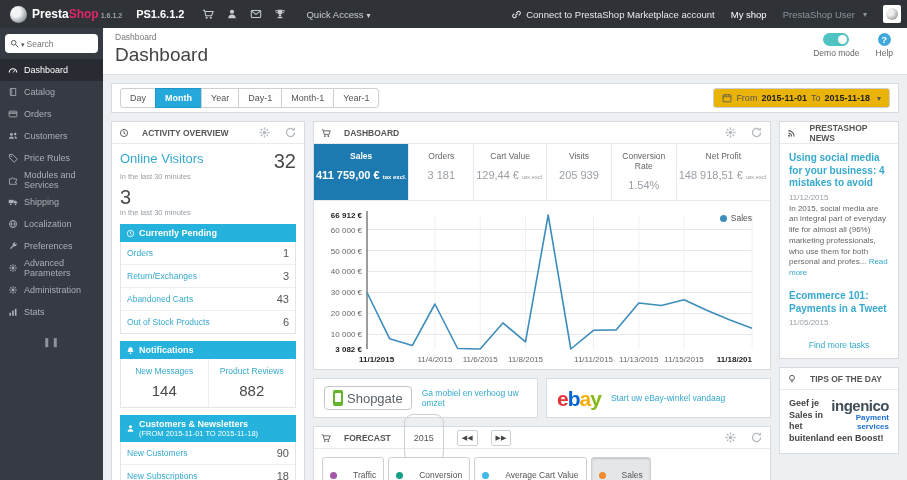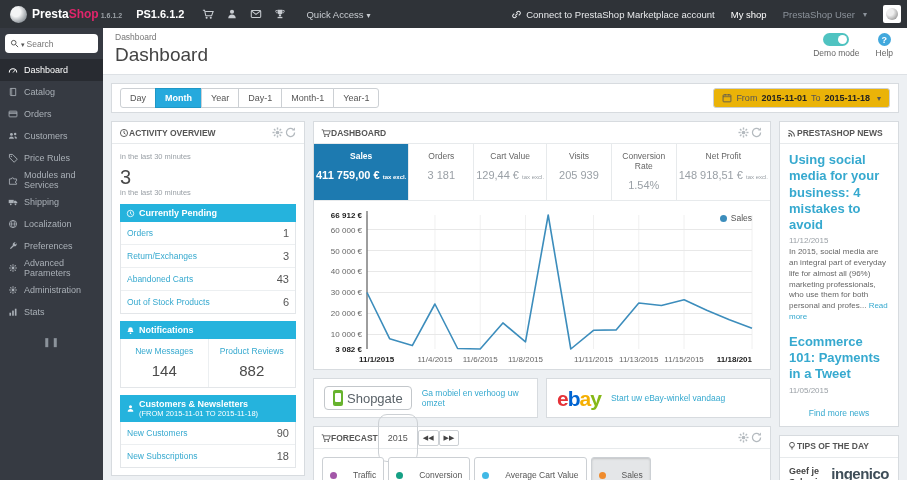--- a/index.html
+++ b/index.html
@@ -47,21 +47,21 @@
   .tool { display:flex; flex-direction:column; align-items:center; gap:2px; cursor:pointer; }
   .tool .lbl { font-size:8.5px; color:#666; }
   .toggle { width:26px; height:13px; border-radius:7px; background:#4fc3c1; position:relative; }
   .toggle i { position:absolute; right:2px; top:2px; width:9px; height:9px; border-radius:50%; background:#fff; }
   .help-bubble { width:13px; height:13px; border-radius:50%; background:#41a8dd; color:#fff; font-size:9px; font-weight:bold;
     display:flex; align-items:center; justify-content:center; }
 
   
   .main { position:absolute; top:75px; left:103px; right:0; bottom:0; padding:8px; overflow:hidden; }
   .panel { background:#fff; border:1px solid #d7dbdf; }
-  .panel-hd { height:22px; display:flex; align-items:center; gap:0; padding:0 7px; border-bottom:1px solid #e7eaec;
+  .panel-hd { height:22px; display:flex; align-items:center; gap:13px; padding:0 7px; border-bottom:1px solid #e7eaec;
     font-size:8.5px; font-weight:bold; color:#555; }
   .panel-hd .ic { width:10px; height:10px; color:#555; }
   .panel-hd .spacer { flex:1; }
   .panel-hd .hicon { width:13px; height:13px; color:#b4babf; cursor:pointer; }
 
   
   .toolbarbar { height:30px; margin-bottom:8px; display:flex; align-items:center; justify-content:space-between; padding:0 8px; }
   .btn-group { display:flex; }
   .btn-group .tab { border:1px solid #ccd0d4; background:#fff; color:#555; font-size:9px; padding:4px 9px; cursor:pointer; margin-left:-1px; }
   .btn-group .tab:first-child { border-radius:3px 0 0 3px; margin-left:0; }
@@ -127,21 +127,21 @@
   .nav-btn { border:1px solid #ccd0d4; background:#fff; border-radius:2px; font-size:7px; color:#444; padding:3px 4px; cursor:pointer; }
   .fc-legend { display:flex; gap:4px; padding:8px; }
   .fc-btn { display:flex; align-items:center; gap:16px; border:1px solid #ccd0d4; background:#fff; border-radius:3px;
     font-size:8.5px; color:#555; padding:12px 7px; cursor:pointer; }
   .fc-btn .dot { width:7px; height:7px; border-radius:50%; }
   .fc-btn.active { background:#e4e6e8; box-shadow:inset 0 1px 2px rgba(0,0,0,.15); }
 
   
   .news-body { padding:8px 9px; }
   .news-art + .news-art { margin-top:11px; }
-  .news-art .ttl { font-size:13px; font-weight:bold; color:#36a9cf; text-decoration:none; display:block; line-height:1.25; cursor:pointer; }
+  .news-art .ttl { font-size:10px; font-weight:bold; color:#36a9cf; text-decoration:none; display:block; line-height:1.25; cursor:pointer; }
   .news-art .dt { font-size:8px; color:#9aa0a6; margin:3px 0 2px; }
   .news-art .ex { font-size:8px; color:#666; line-height:1.35; }
   .news-art .rm { color:#36a9cf; text-decoration:none; cursor:pointer; }
   .find-more { display:block; text-align:center; font-size:8.5px; color:#36a9cf; text-decoration:none; margin-top:13px; cursor:pointer; }
   .tips { margin-top:8px; }
   .tips-body { padding:8px 9px; }
   .ingenico { float:right; text-align:right; margin-left:4px; }
   .ingenico .brand { font-size:15px; font-weight:bold; color:#3f4e59; letter-spacing:-0.5px; line-height:1; }
   .ingenico .sub { font-size:8px; font-weight:bold; color:#1b6fd0; width:48px; margin-left:auto; line-height:1.15; }
   .tips-headline { font-size:9px; font-weight:bold; color:#444; line-height:1.3; }
@@ -431,20 +431,24 @@
               </svg>
             </span>
           <span class="ic hicon">
               <svg viewBox="0 0 14 14">
                 <path d="M11.4 7a4.4 4.4 0 1 1-1.3-3.1" fill="none" stroke="currentColor" stroke-width="1.4"></path>
                 <path d="M11.8 1.6v3.2H8.6z" fill="currentColor"></path>
               </svg>
             </span>
         </div>
         <div class="act-body">
+          <div class="metric">
+            <a>Online Visitors</a>
+            <span class="num">32</span>
+          </div>
           <div class="metric-sub">in the last 30 minutes</div>
           <div class="metric">
             <span class="num">3</span>
           </div>
           <div class="metric-sub">in the last 30 minutes</div>
 
           <div class="sec-hd">
             <span class="ic">
                 <svg viewBox="0 0 14 14">
                   <circle cx="7" cy="7" r="5" fill="none" stroke="currentColor" stroke-width="1.3"></circle>
@@ -698,21 +702,21 @@
         <div class="news-body">
           <div class="news-art">
             <a class="ttl">Using social media for your business: 4 mistakes to avoid</a>
             <div class="dt">11/12/2015</div>
             <div class="ex"><span>In 2015, social media are an integral part of everyday life for almost all (96%) marketing professionals, who use them for both personal and profes...</span> <a class="rm">Read more</a></div>
           </div>
           <div class="news-art">
             <a class="ttl">Ecommerce 101: Payments in a Tweet</a>
             <div class="dt">11/05/2015</div>
           </div>
-          <a class="find-more">Find more news</a>
+          <a class="find-more">Find more tasks</a>
         </div>
       </div>
 
       <div class="panel tips">
         <div class="panel-hd">
           <span class="ic">
               <svg viewBox="0 0 14 14">
                 <circle cx="7" cy="5.3" r="3.4" fill="none" stroke="currentColor" stroke-width="1.3"></circle>
                 <rect x="5.4" y="8.8" width="3.2" height="1.3" fill="currentColor"></rect>
                 <rect x="5.9" y="10.6" width="2.2" height="1.1" fill="currentColor"></rect>

